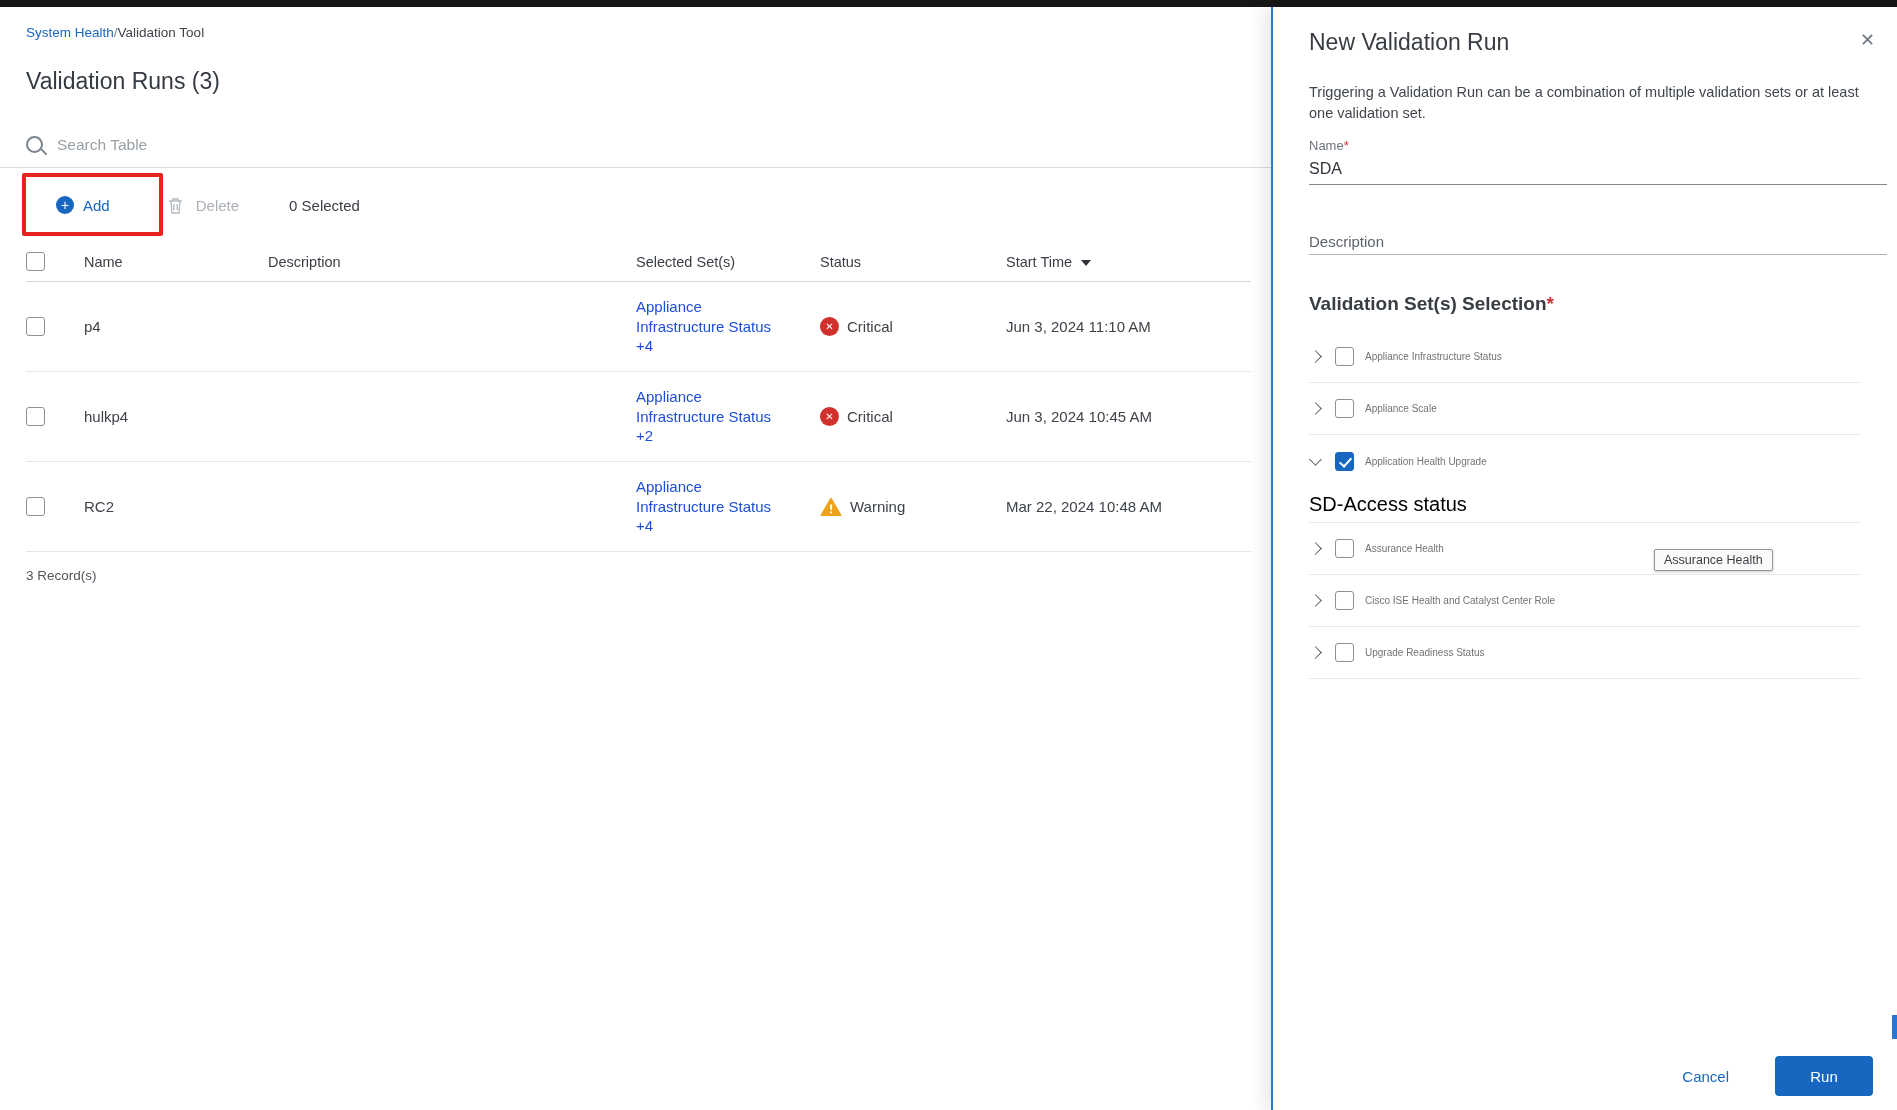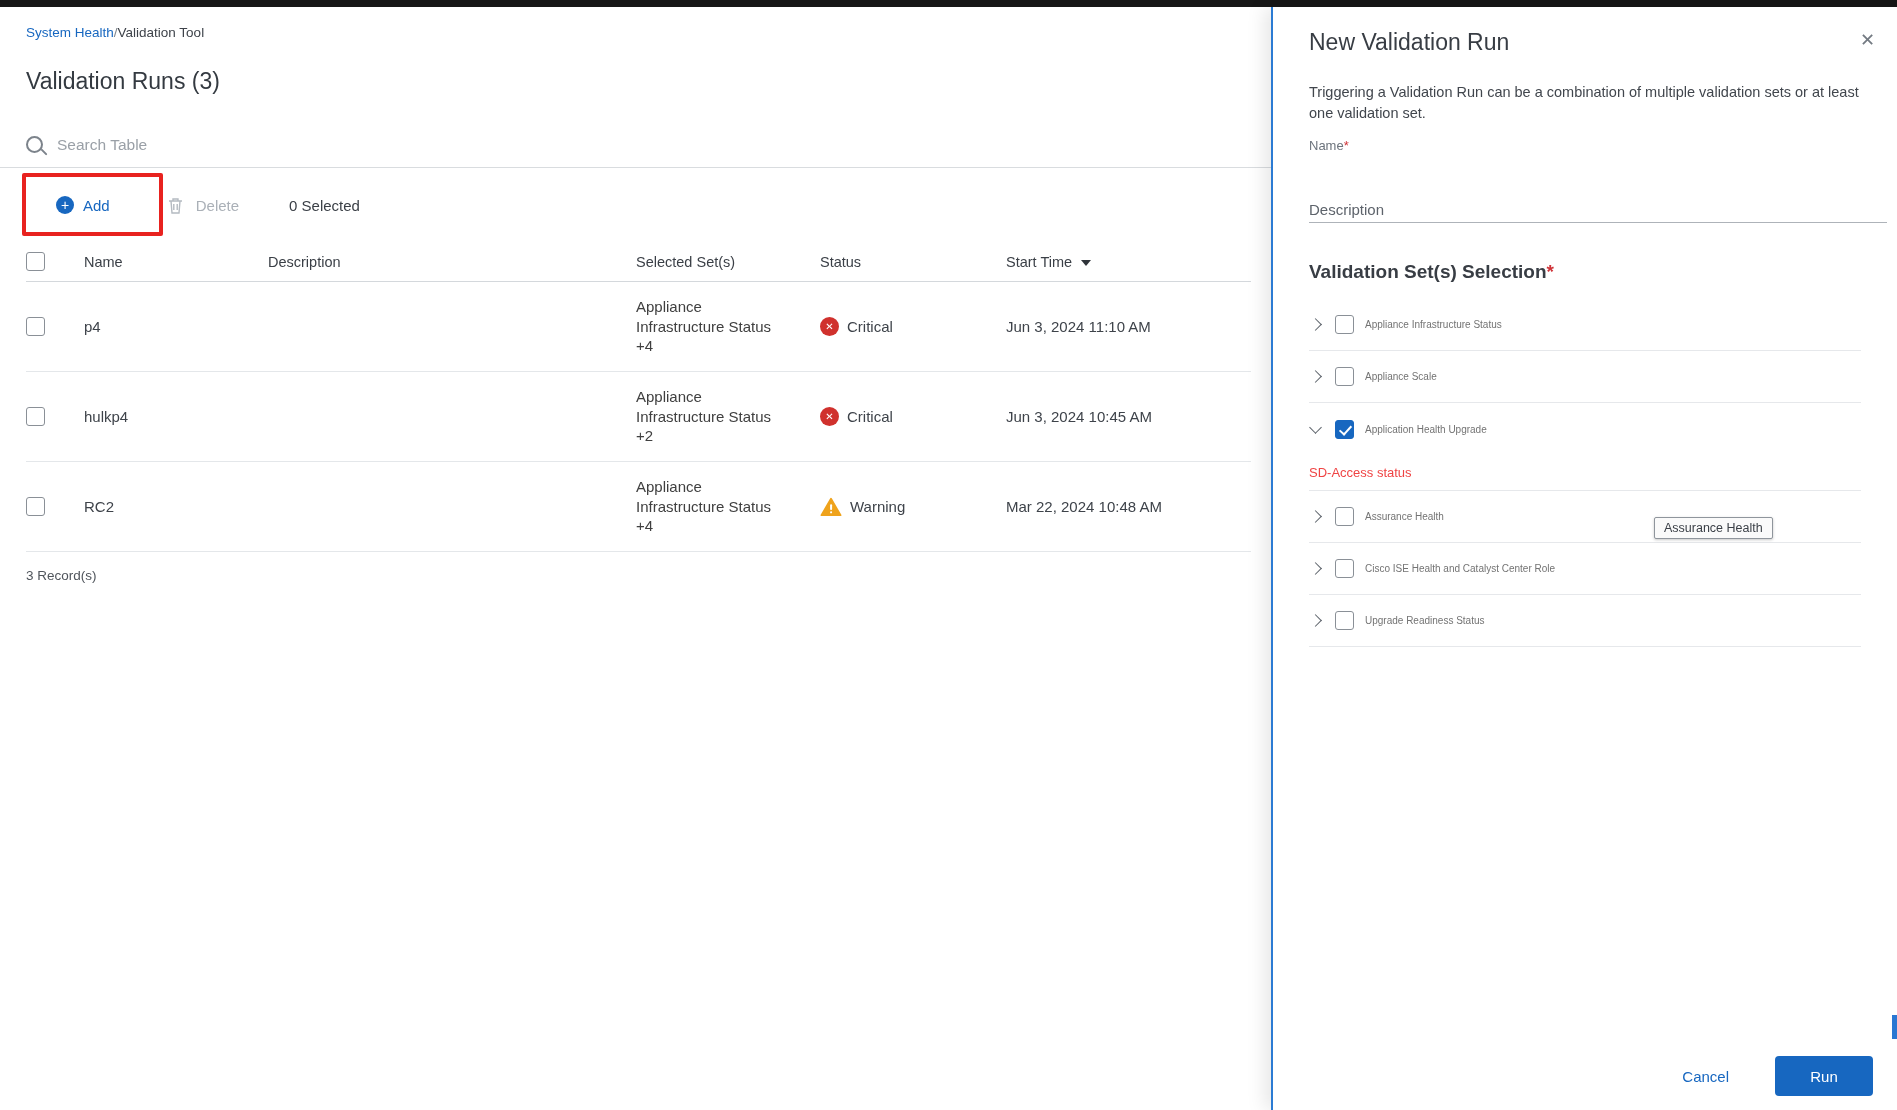--- a/index.html
+++ b/index.html
@@ -33,21 +33,21 @@
     border:4px solid #e8221f; border-radius:2px; pointer-events:none; z-index:6; }
 
   .table { margin:6px 26px 0 26px; width:1225px; }
   .trow { display:grid; grid-template-columns:58px 184px 368px 184px 186px 1fr; align-items:center; }
   .thead { height:40px; border-bottom:1px solid #d4d8dc; font-size:14.5px; font-weight:500; color:#3a3f46; }
   .tbodyrow { height:90px; border-bottom:1px solid #e4e7ea; font-size:15px; }
   .cbx { width:19px; height:19px; border:1.6px solid #8a9097; border-radius:3px; background:#fff; cursor:pointer; }
   .cbx.checked { background:#1767c0; border-color:#1767c0; position:relative; }
   .cbx.checked::after { content:""; position:absolute; left:6px; top:2px; width:5px; height:10px;
     border-right:2px solid #fff; border-bottom:2px solid #fff; transform:rotate(42deg); }
-  .sets-text { max-width:152px; line-height:1.32; color:#404040; }
+  .sets-text { max-width:152px; line-height:1.32; color:#1d4ed8; }
   .status-cell { display:flex; align-items:center; gap:8px; }
   .crit-ic { width:19px; height:19px; border-radius:50%; background:#d0312d; color:#fff; flex:0 0 auto;
     display:flex; align-items:center; justify-content:center; font-size:10px; font-weight:bold; }
   .warn-ic { width:22px; height:20px; flex:0 0 auto; }
   .sort-caret { display:inline-block; width:0; height:0; border-left:5px solid transparent;
     border-right:5px solid transparent; border-top:6px solid #2f343a; margin-left:9px; vertical-align:1px; }
   .records { margin:16px 0 0 26px; font-size:13.5px; color:#50555c; }
 
   
   .drawer { position:absolute; left:1271px; top:7px; width:626px; height:1103px; background:#fff;
@@ -64,21 +64,21 @@
   .sel-heading { margin-top:38px; font-size:19px; color:#383d44;font-weight:bold; }
   .setlist { margin-top:16px; }
   .set-item { position:relative; height:52px; display:flex; align-items:center; gap:11px;
     border-bottom:1px solid #e6e8eb; }
   .set-item.noborder { border-bottom:none; }
   .chev { width:9px; height:9px; border-right:1.8px solid #5a6068; border-bottom:1.8px solid #5a6068;
     transform:rotate(-45deg); margin:0 4px 0 2px; cursor:pointer; flex:0 0 auto; }
   .chev.down { transform:rotate(45deg); margin-top:-4px; }
   .set-label { font-size:10px; color:#737373; }
   .child-row { height:36px; display:flex; align-items:center; border-bottom:1px solid #e6e8eb; }
-  .child-label { font-size:13px; color:#ef4444; }
+  .child-label { font-size:20px; color:#000000; }
   .tooltip { position:absolute; left:345px; top:26px; background:#fafafa; border:1px solid #8f959c;
     border-radius:2px; padding:3px 9px; font-size:12.5px; color:#3a3f46;
     box-shadow:0 1px 3px rgba(0,0,0,.22); white-space:nowrap; z-index:3; }
   .drawer-footer { position:absolute; right:24px; bottom:14px; display:flex; align-items:center; gap:46px; }
   .cancel-link { color:#1767c0; font-size:15px; cursor:pointer; }
   .run-btn { background:#1767c0; color:#fff; border:none; border-radius:4px; font-size:15px;
     width:98px; height:40px; cursor:pointer; font-family:Liberation Sans, sans-serif; }
   .scroll-thumb { position:absolute; right:0; top:1008px; width:5px; height:24px; background:#2a77d2; }
 </style>
 </head>
@@ -171,20 +171,21 @@
 
 <aside class="drawer">
   <div class="drawer-title">New Validation Run</div>
   <span class="close-x">✕</span>
 
   <p class="intro">Triggering a Validation Run can be a combination of multiple validation sets or at least one validation set.</p>
 
   <div class="field-label">
     <span>Name</span><span class="req">*</span>
   </div>
+  <input class="uinput" value="SDA" style="">
 
   <input class="uinput light" placeholder="Description" style="">
 
   <div class="sel-heading">
     <span>Validation Set(s) Selection</span><span class="req">*</span>
   </div>
 
   <div class="setlist">
     <div class="set-item">
       <span class="chev"></span>

